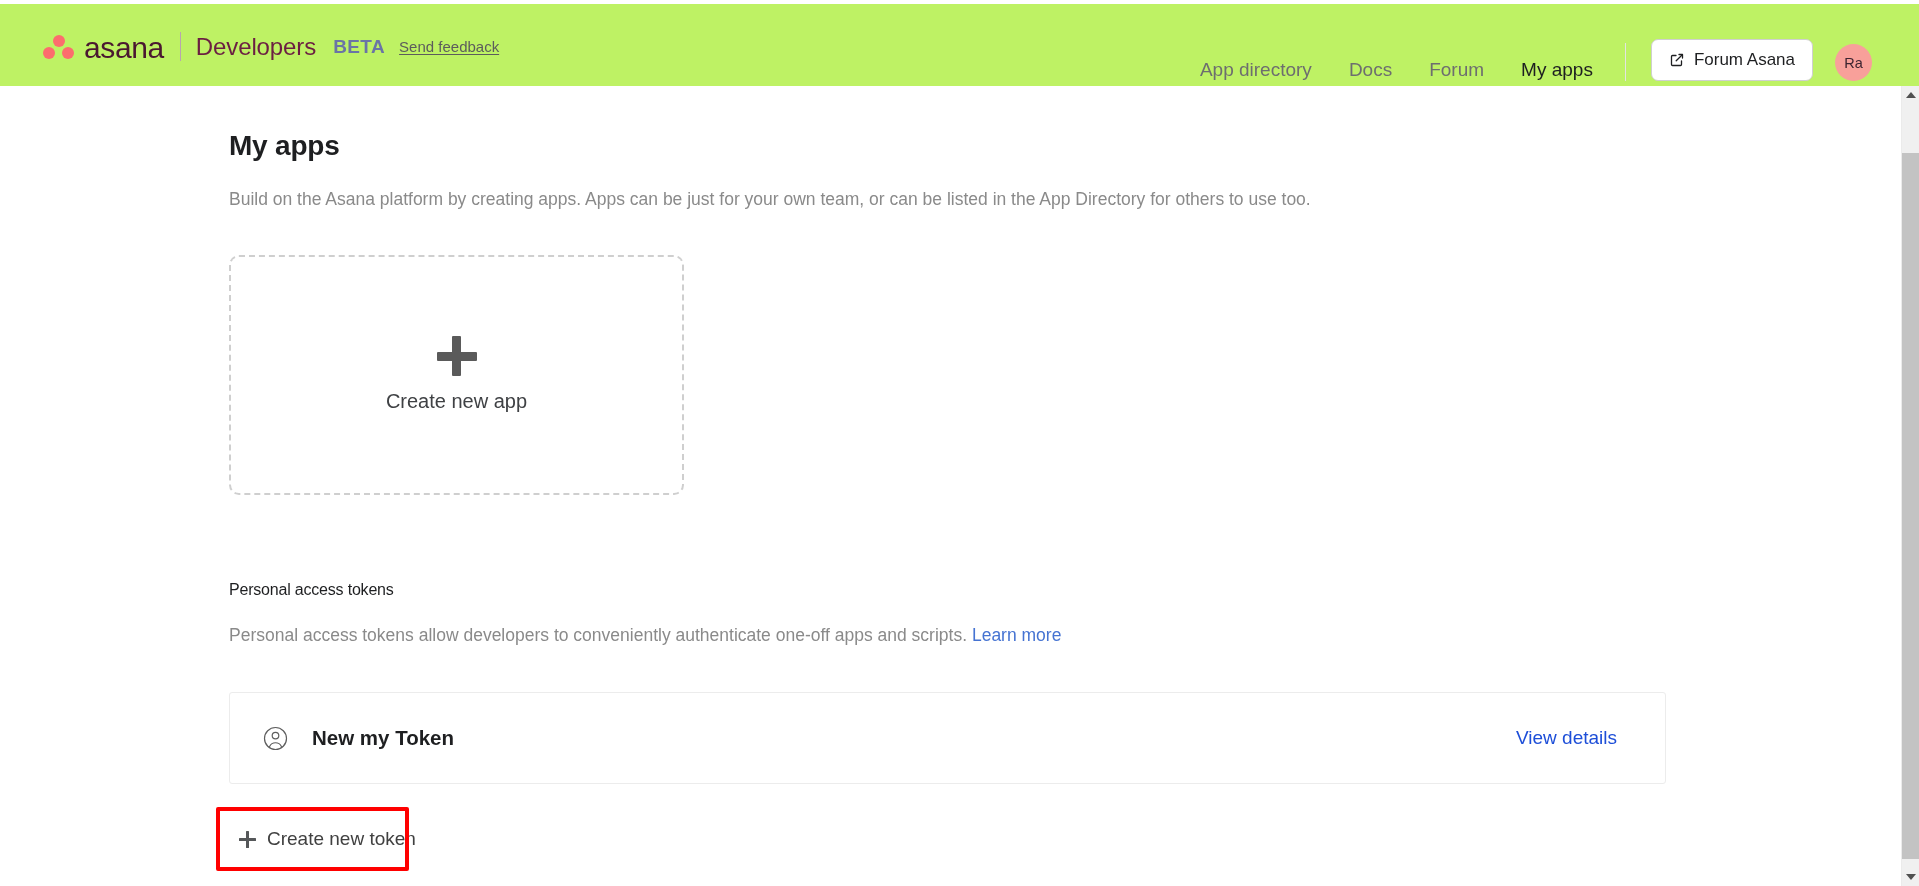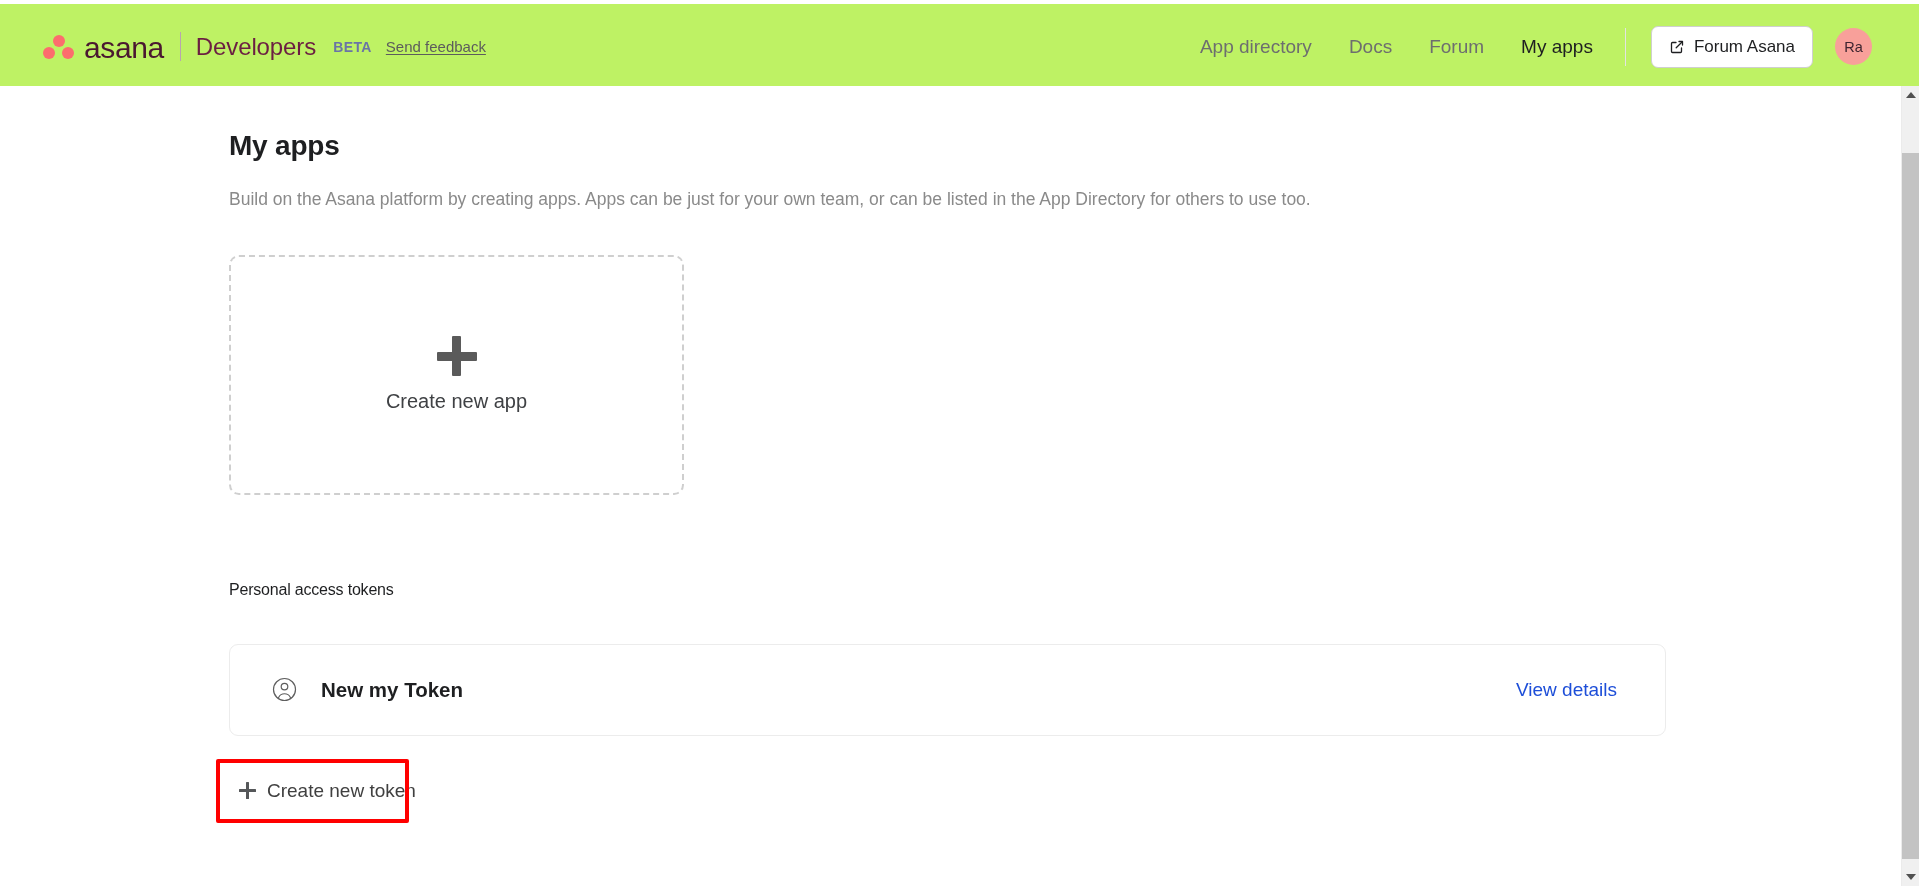--- a/index.html
+++ b/index.html
@@ -83,39 +83,39 @@
 
   .brand-developers {
     font-size: 24px;
     color: #6b1f42;
     font-weight: 400;
     letter-spacing: -0.1px;
   }
 
   .beta-tag {
     margin-left: 17px;
-    font-size: 14px;
+    font-size: 19px;
     font-weight: 700;
     color: #6a74a6;
     letter-spacing: 0.4px;
   }
 
   .feedback-link {
     margin-left: 14px;
     font-size: 15px;
     color: #5c5c5c;
     text-decoration: underline;
     text-underline-offset: 2px;
     cursor: pointer;
   }
 
   .header-nav {
     margin-left: auto;
     display: flex;
-    align-items: center;
+    align-items: flex-end;
     height: 69px;
   }
 
   .nav-link {
     font-size: 19px;
     color: #6d6e6f;
     text-decoration: none;
     padding: 0 0;
     margin-right: 37px;
     cursor: pointer;
@@ -257,25 +257,25 @@
   }
 
   .token-list {
     margin-top: 45px;
     width: 1437px;
   }
 
   .token-row {
     height: 92px;
     border: 1px solid #ececec;
-    border-radius: 9px;
-    background: #ffffff;
-    display: flex;
-    align-items: center;
-    padding: 0 48px 0 42px;
+    border-radius: 3px;
+    background: #ffffff;
+    display: flex;
+    align-items: center;
+    padding: 0 48px 0 33px;
     cursor: pointer;
   }
 
   .token-person-icon {
     width: 25px;
     height: 25px;
     flex: 0 0 auto;
     margin-right: 24px;
   }
 
@@ -438,20 +438,24 @@
 
       <p class="section-desc">Build on the Asana platform by creating apps. Apps can be just for your own team, or can be listed in the App Directory for others to use too.</p>
 
       <div class="create-app-card">
         <span class="plus-glyph"></span>
         <span class="create-app-label">Create new app</span>
       </div>
 
       <h2 class="tokens-title">Personal access tokens</h2>
 
+      <p class="tokens-desc">
+        <span>Personal access tokens allow developers to conveniently authenticate one-off apps and scripts.</span>
+        <a class="learn-more">Learn more</a>
+      </p>
 
       <div class="token-list">
         <div class="token-row">
           <span class="token-person-icon">
             <svg width="25" height="25" viewBox="0 0 25 25" fill="none" stroke="#5e5e5e" stroke-width="1.2">
               <circle cx="12.5" cy="12.5" r="11"></circle>
               <circle cx="12.5" cy="9.6" r="3.3"></circle>
               <path d="M6.6 20.4a6.6 6.6 0 0 1 11.8 0" stroke-linecap="round"></path>
             </svg>
           </span>

